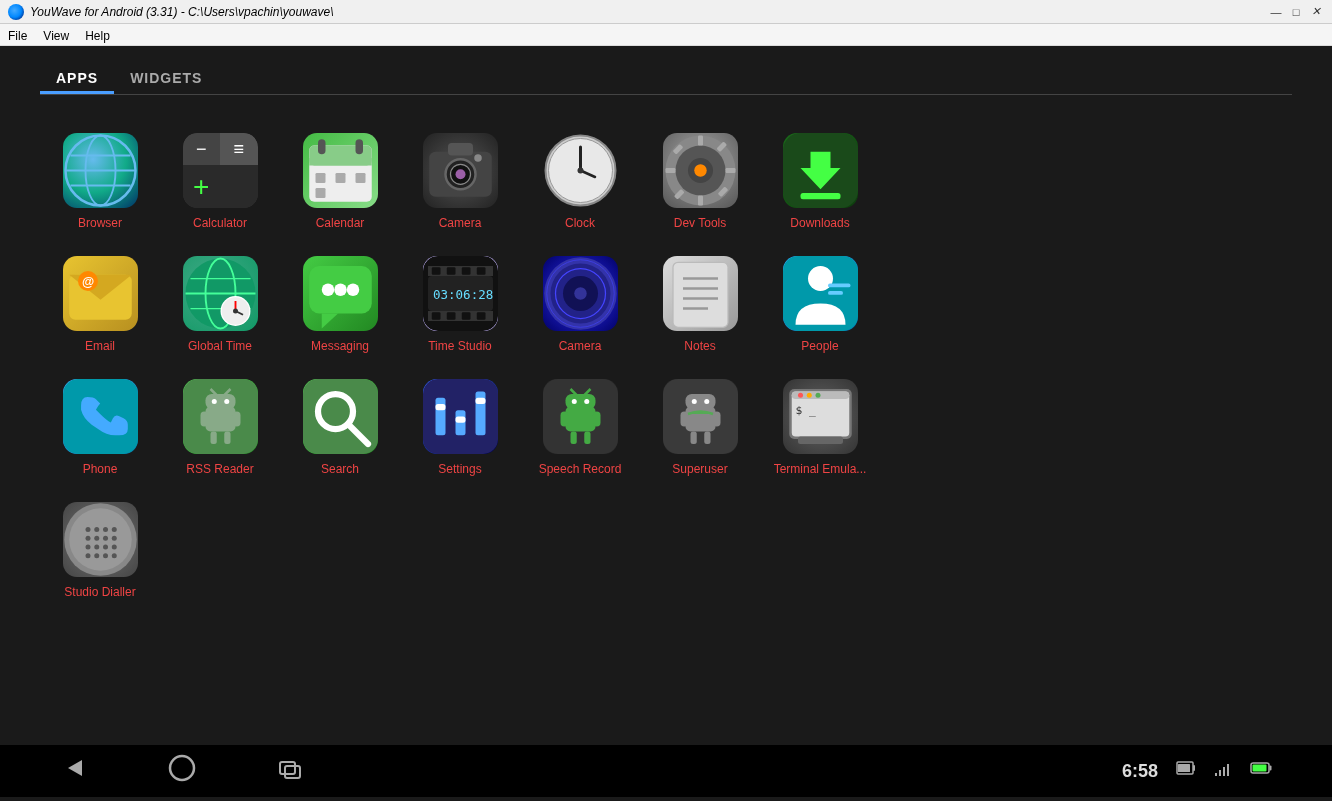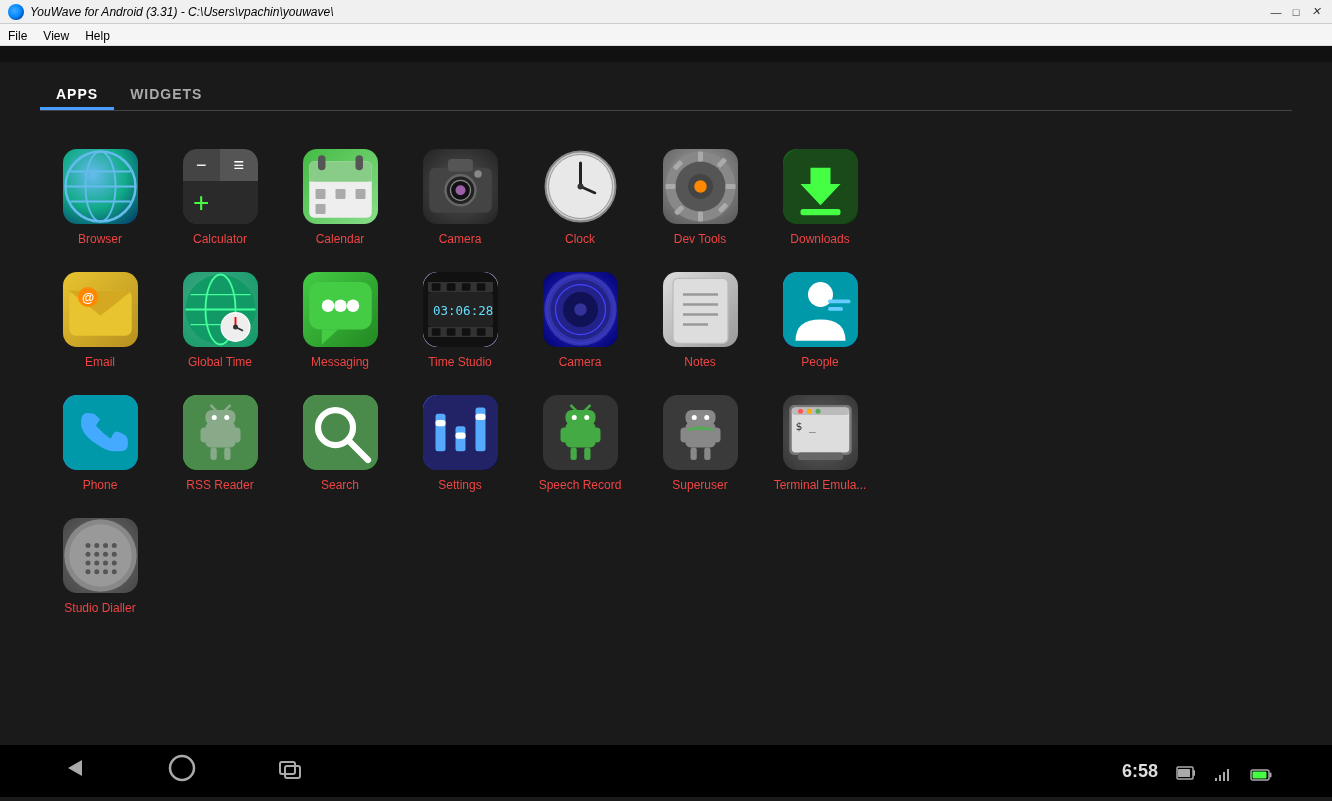--- a/index.html
+++ b/index.html
@@ -75,21 +75,20 @@
     }
 
     
     #main-content {
       flex: 1;
       background: #1a1a1a;
       display: flex;
       flex-direction: column;
       padding: 0 40px;
       overflow: hidden;
-      margin-top: 16px;
     }
 
     
     #tabs {
       display: flex;
       align-items: flex-end;
       padding-top: 16px;
       gap: 0;
     }
     .tab {
@@ -191,21 +190,21 @@
       gap: 80px;
       align-items: center;
     }
     .nav-btn {
       color: #aaa;
       font-size: 22px;
       cursor: pointer;
     }
     #status-bar {
       display: flex;
-      align-items: flex-end;
+      align-items: flex-start;
       gap: 18px;
       color: #ddd;
       font-size: 14px;
       font-weight: bold;
     }
 
     
     .calc-grid {
       display: grid;
       grid-template-columns: 1fr 1fr;

